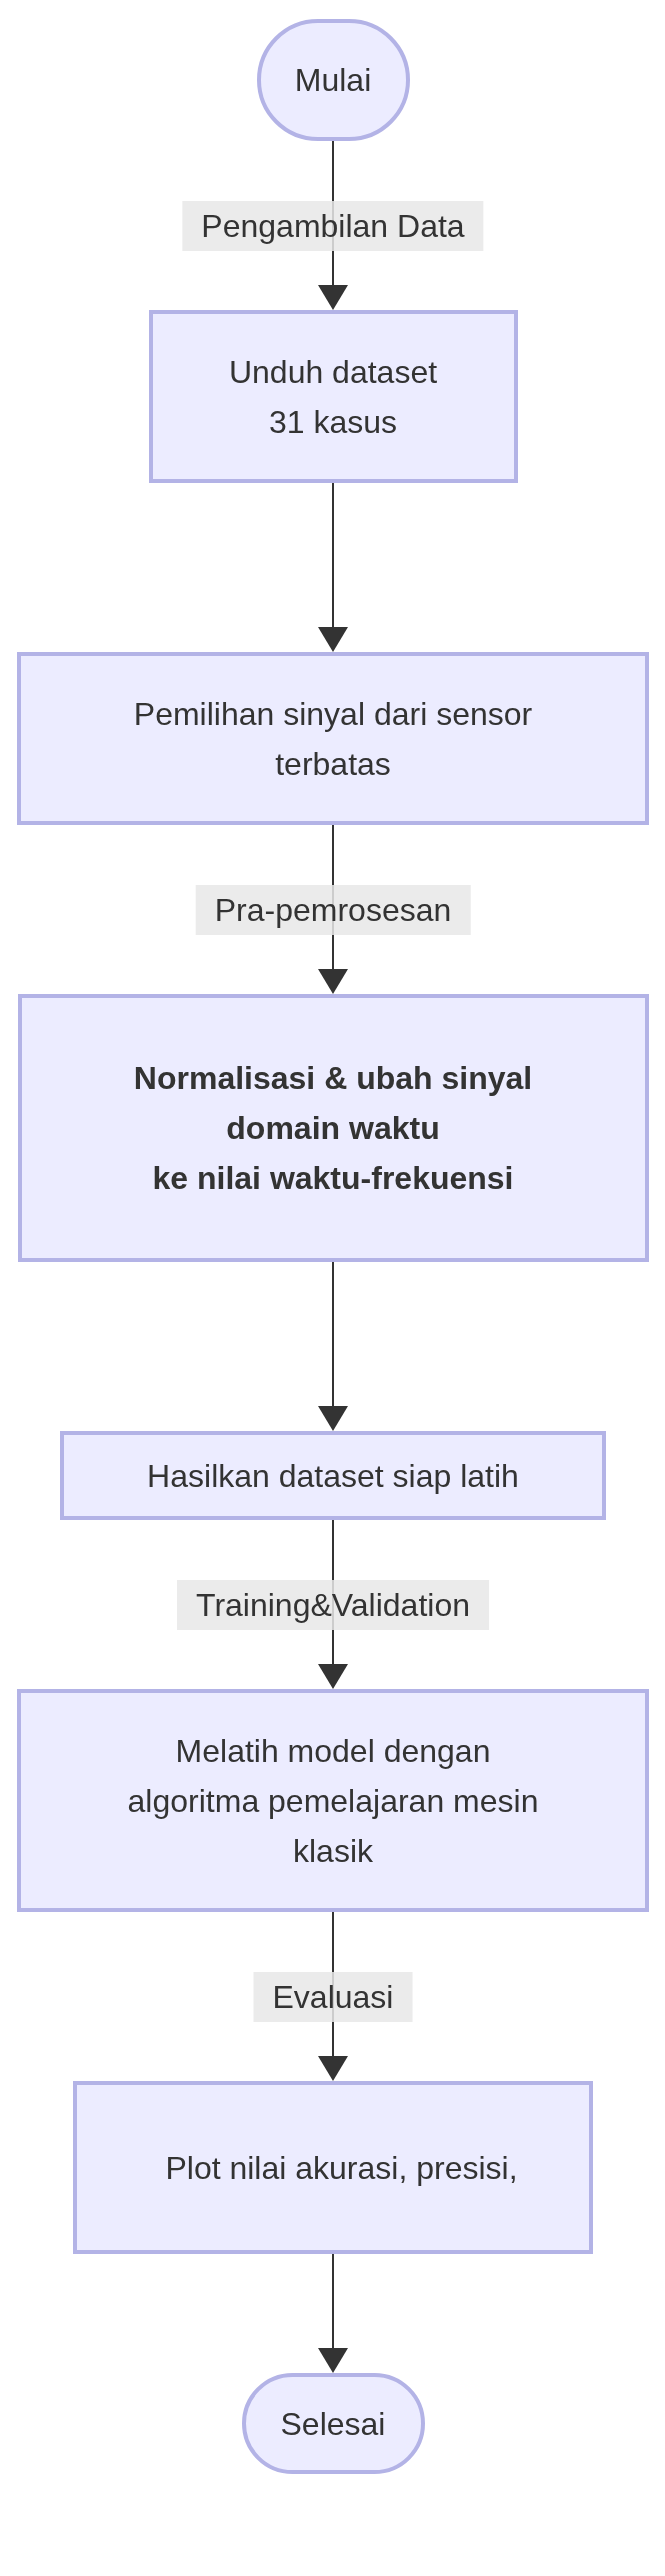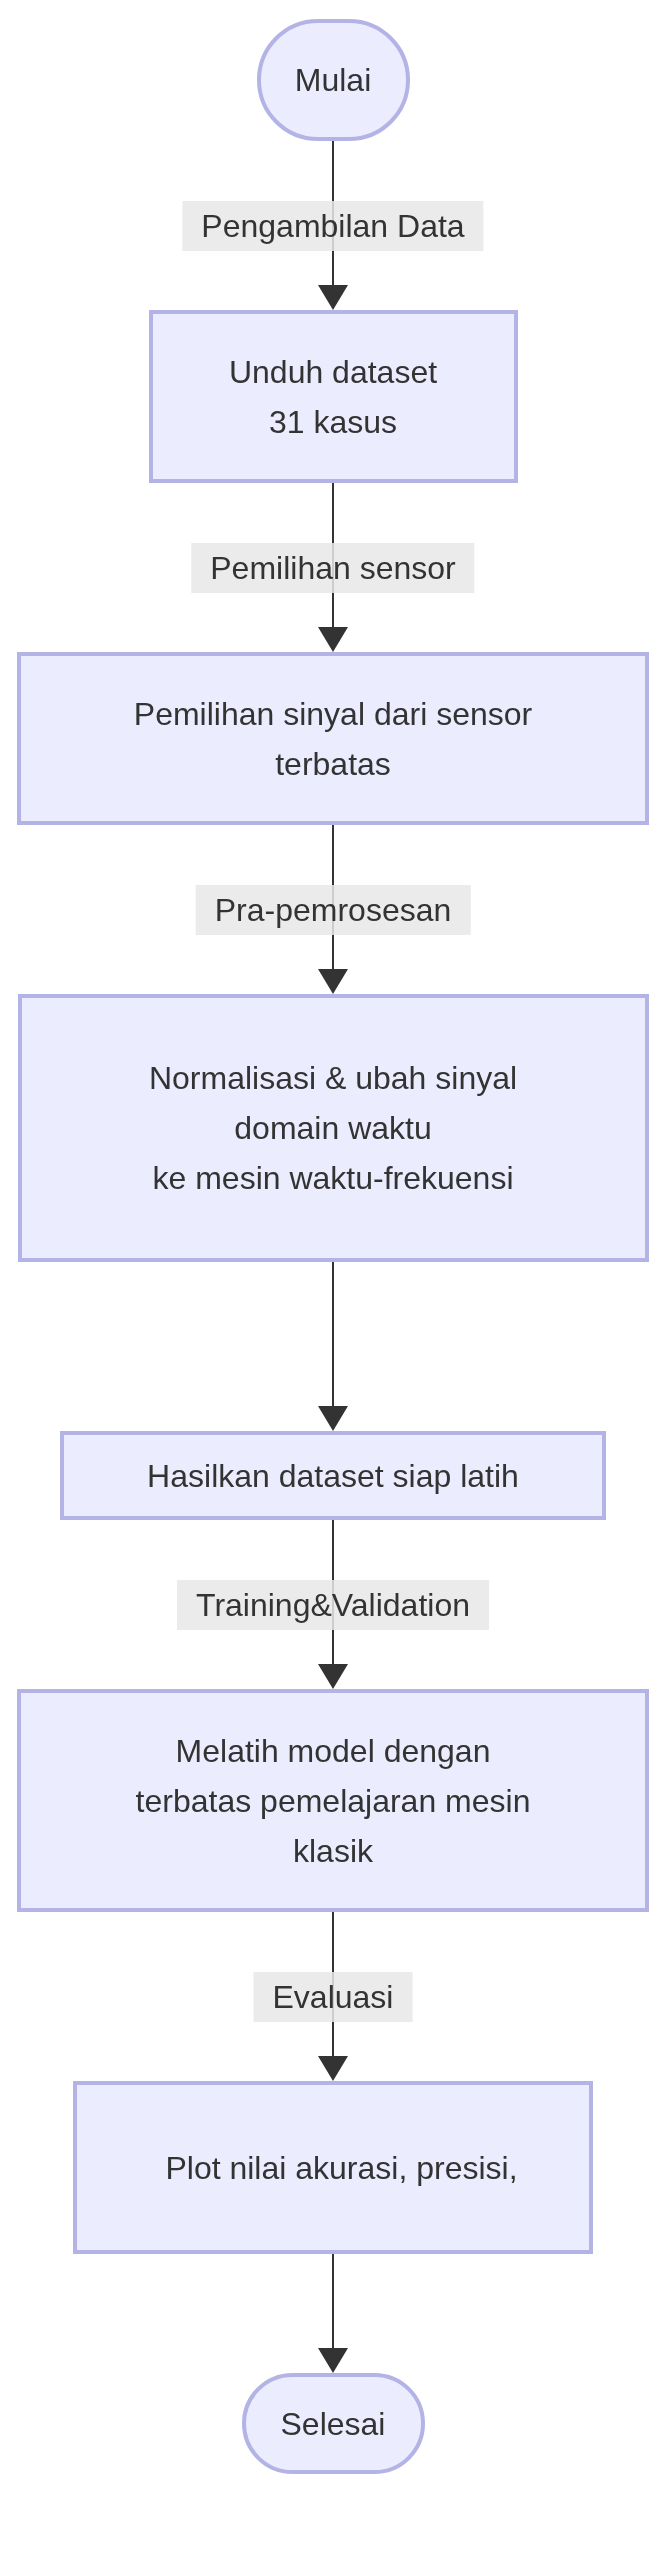--- a/index.html
+++ b/index.html
@@ -24,21 +24,21 @@
     box-sizing:border-box;flex-shrink:0;
     background:var(--node-fill);
     border:4px solid var(--node-border);
     display:flex;flex-direction:column;align-items:center;justify-content:center;
     text-align:center;font-size:32px;line-height:50px;
   }
   .stadium{border-radius:64px;}
   .n-start{width:153px;height:122px;}
   .n-1{width:369px;height:173px;}
   .n-2{width:632px;height:173px;}
-  .n-3{width:631px;height:268px;}
+  .n-3{width:631px;height:268px;font-weight:bold;}
   .n-4{width:546px;height:89px;}
   .n-5{width:632px;height:223px;}
   .n-6{width:520px;height:173px;padding-left:17px;}
   .n-end{width:183px;height:101px;}
   .connector{position:relative;width:100%;flex-shrink:0;}
   .c{height:169px;}
   .c-last{height:119px;}
   .edge-line{
     position:absolute;left:50%;top:0;bottom:21.5px;width:2.7px;margin-left:-1.3px;
     background:var(--edge-color);
@@ -73,58 +73,57 @@
   </div>
 
   <div class="node n-1">
     <div class="line">Unduh dataset</div>
     <div class="line">31 kasus</div>
   </div>
 
   <div class="connector c">
     <div class="edge-line"></div>
     <div class="arrowhead"></div>
-    <div class="edge-label">Pemilihan sensor</div>
   </div>
 
   <div class="node n-2">
     <div class="line">Pemilihan sinyal dari sensor</div>
     <div class="line">terbatas</div>
   </div>
 
   <div class="connector c">
     <div class="edge-line"></div>
     <div class="arrowhead"></div>
     <div class="edge-label">Pra-pemrosesan</div>
   </div>
 
   <div class="node n-3">
     <div class="line">Normalisasi &amp; ubah sinyal</div>
     <div class="line">domain waktu</div>
-    <div class="line">ke mesin waktu-frekuensi</div>
+    <div class="line">ke nilai waktu-frekuensi</div>
   </div>
 
   <div class="connector c">
     <div class="edge-line"></div>
     <div class="arrowhead"></div>
   </div>
 
   <div class="node n-4">
     <div class="line">Hasilkan dataset siap latih</div>
   </div>
 
   <div class="connector c">
     <div class="edge-line"></div>
     <div class="arrowhead"></div>
     <div class="edge-label">Training&amp;Validation</div>
   </div>
 
   <div class="node n-5">
     <div class="line">Melatih model dengan</div>
-    <div class="line">terbatas pemelajaran mesin</div>
+    <div class="line">algoritma pemelajaran mesin</div>
     <div class="line">klasik</div>
   </div>
 
   <div class="connector c">
     <div class="edge-line"></div>
     <div class="arrowhead"></div>
     <div class="edge-label">Evaluasi</div>
   </div>
 
   <div class="node n-6">

